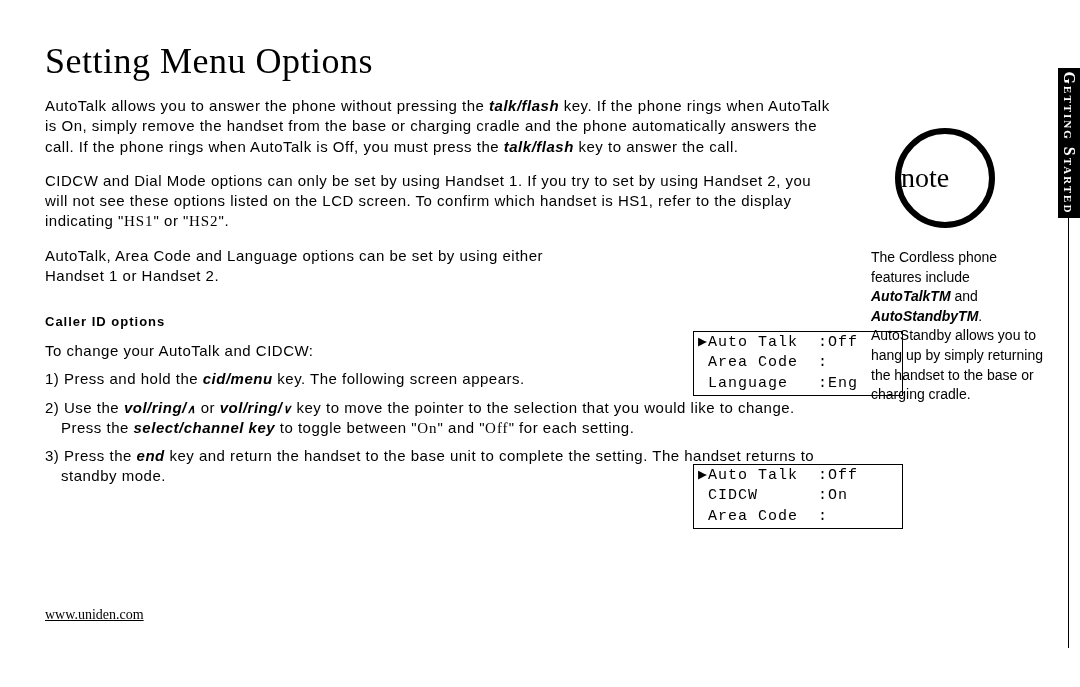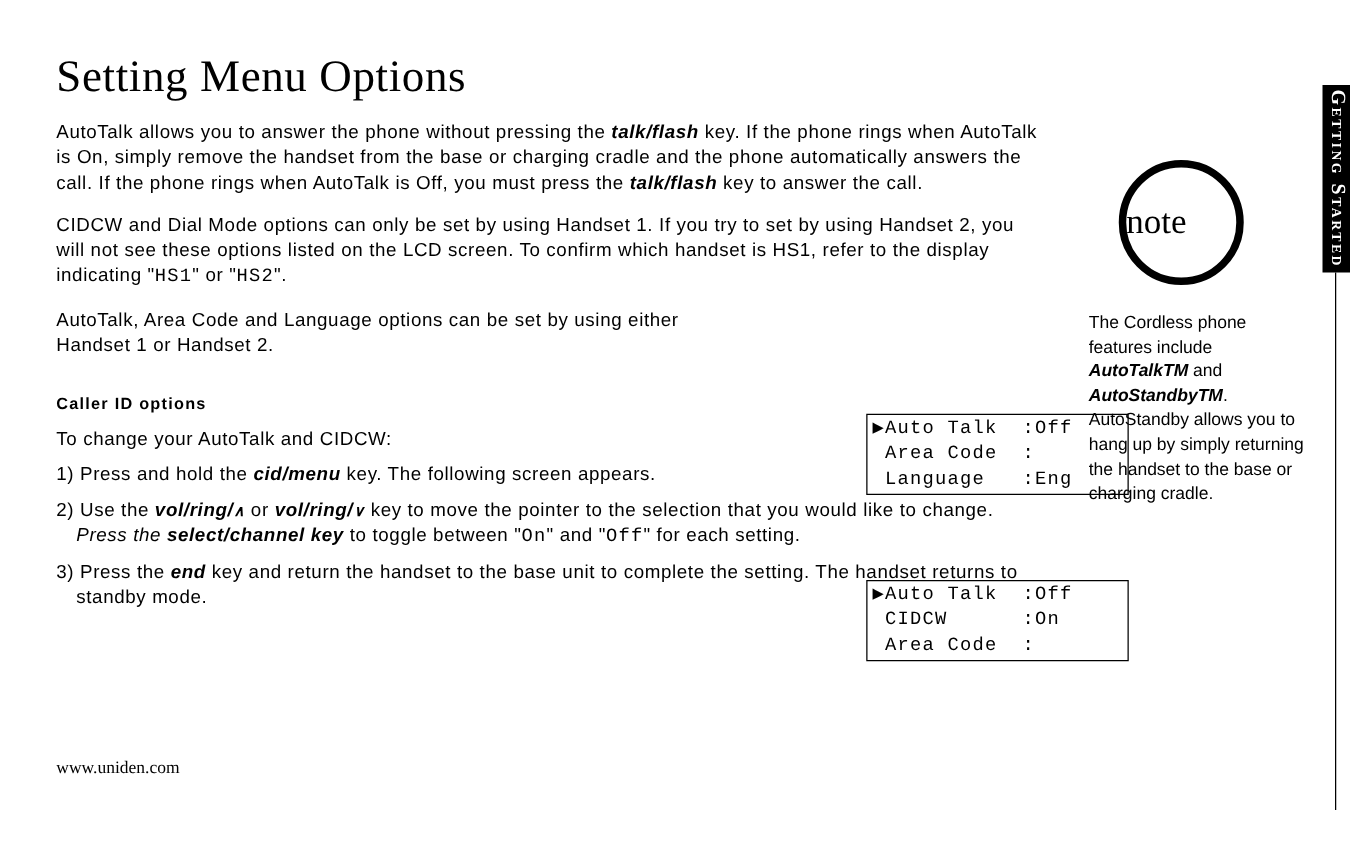--- a/index.html
+++ b/index.html
@@ -31,21 +31,21 @@
   }
   .body-text {
     font-family: Verdana, Arial, sans-serif;
     font-size: 15px;
     line-height: 1.35;
     letter-spacing: 0.5px;
     margin-bottom: 4px;
   }
   .para-gap { margin-bottom: 14px; }
   .bold-italic { font-weight: 700; font-style: italic; text-align: right; }
-  .mono-inline { font-family: Liberation Mono, monospace; letter-spacing: 1px; }
+  .mono-inline { font-family: Liberation Serif, serif; letter-spacing: 1px; }
   .subhead {
     font-family: Verdana, Arial, sans-serif;
     font-weight: 700;
     font-size: 13px;
     letter-spacing: 1px;
     margin-top: 28px;
     margin-bottom: 12px;
   }
   .lcd-box {
     border: 1px solid #000;
@@ -108,20 +108,21 @@
   }
   .footer {
     position: absolute;
     bottom: 28px;
     left: 45px;
     right: 48px;
     display: flex;
     justify-content: space-between;
     align-items: flex-start;
     font-family: Georgia, serif;
+    text-decoration: underline;
   }
   .footer-left { font-size: 14px; }
   .footer-right {
     font-family: "Times New Roman", serif;
     letter-spacing: 3px;
     font-variant: small-caps;
     font-size: 15px;
     font-weight: 700;
   }
   .updown { font-family: Arial, sans-serif; font-weight: 700; font-size: 12px; }
@@ -156,21 +157,21 @@
     <p class="body-text step" style="margin-top:8px; max-width:640px;">
       <span>1) Press and hold the </span><span class="bold-italic">cid/menu</span><span> key. The following screen appears.</span>
     </p>
 
     <div class="lcd-box lcd2">▶Auto Talk  :Off
  CIDCW      :On
  Area Code  :</div>
 
     <p class="body-text step" style="margin-top:8px;">
       <span>2) Use the </span><span class="bold-italic"><span>vol/ring/</span><span class="updown">∧</span></span><span> or </span><span class="bold-italic"><span>vol/ring/</span><span class="updown">∨</span></span><span> key to move the pointer to the selection that you would like to change.</span><br>
-      <span style="padding-left:0;font-style:italic;">Press the </span><span class="bold-italic">select/channel key</span><span> to toggle between "</span><span class="mono-inline">On</span><span>" and "</span><span class="mono-inline">Off</span><span>" for each setting.</span>
+      <span style="padding-left:0;">Press the </span><span class="bold-italic">select/channel key</span><span> to toggle between "</span><span class="mono-inline">On</span><span>" and "</span><span class="mono-inline">Off</span><span>" for each setting.</span>
     </p>
 
     <p class="body-text step" style="margin-top:8px;">
       <span>3) Press the </span><span class="bold-italic">end</span><span> key and return the handset to the base unit to complete the setting. The handset returns to standby mode.</span>
     </p>
   </div>
 
   <div class="side-col">
     <div class="note-circle">
       <span>note</span>

